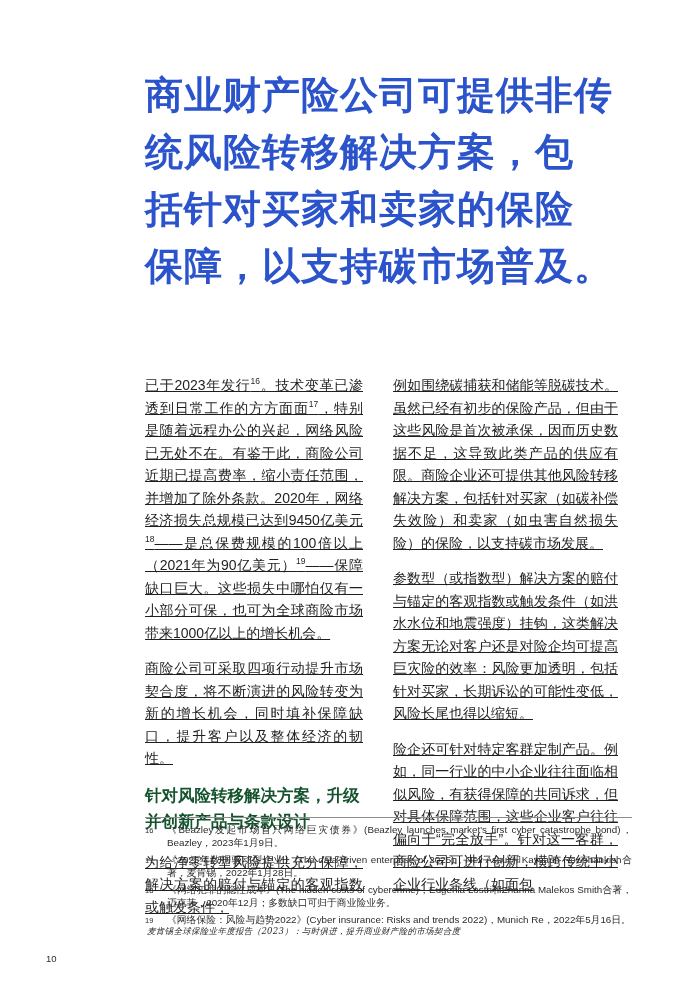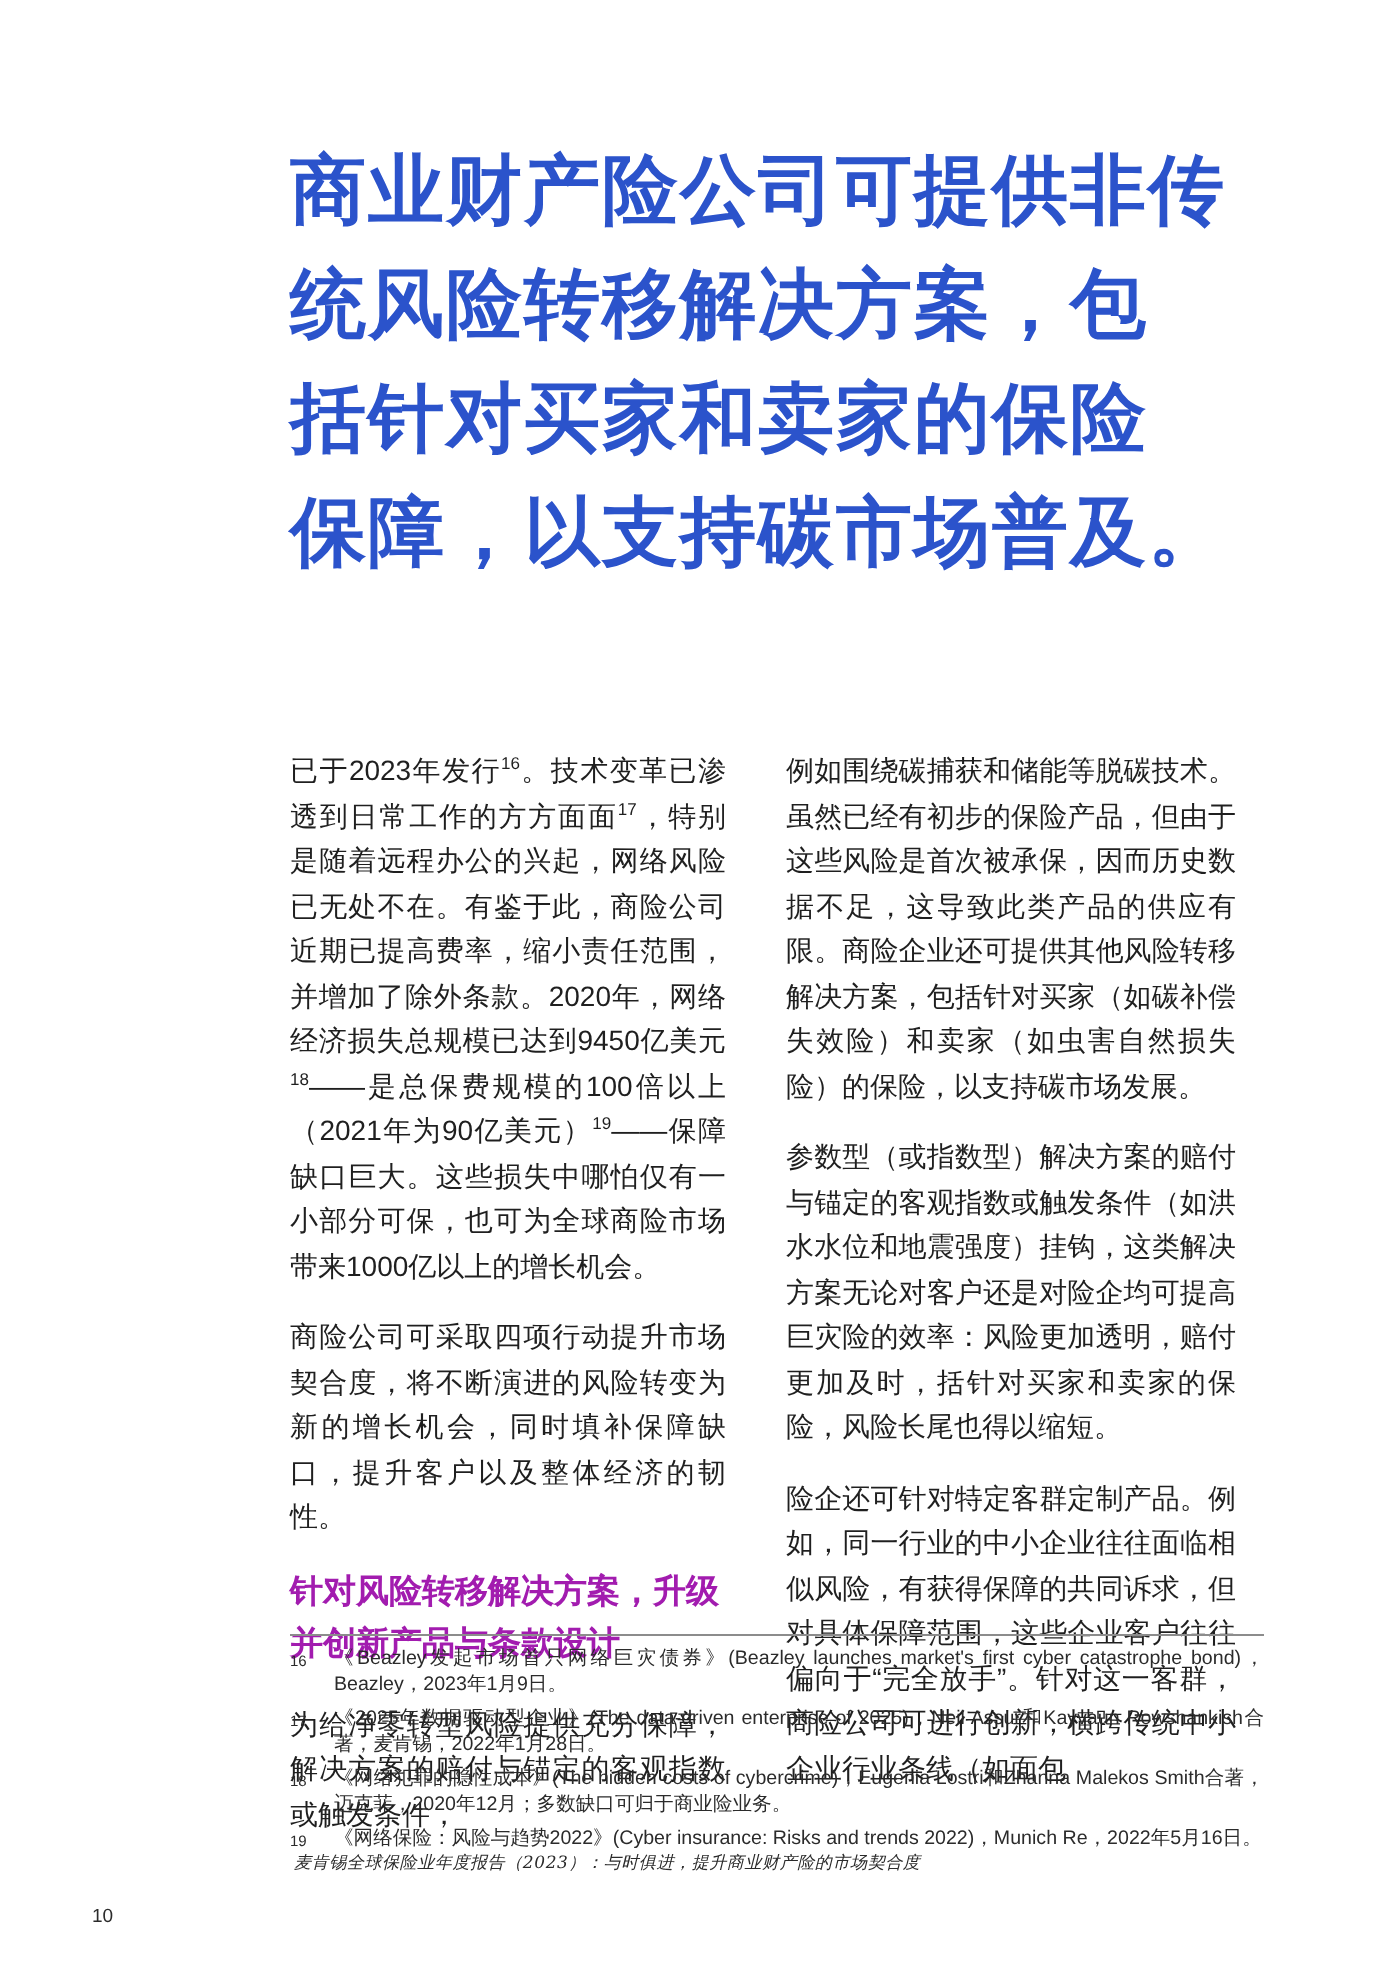--- a/index.html
+++ b/index.html
@@ -39,33 +39,33 @@
   .columns {
     position: absolute;
     left: 145px; top: 374px;
     width: 473px;
     display: flex;
     gap: 30px;
   }
   .col { font-size: 14px; line-height: 22.5px; text-align: justify; color: var(--body-text); }
   .col-left  { width: 218px; }
   .col-right { width: 225px; }
-  .col p { margin-bottom: 13px; }
+  .col p { margin-bottom: 13px; text-decoration: underline; }
   .col p:last-child { margin-bottom: 0; }
   .col sup {
     font-size: 8.5px;
     line-height: 0;
     vertical-align: super;
   }
   .section-heading {
     font-family: "DejaVu Serif", "Liberation Serif", serif;
     font-weight: bold;
     font-size: 16.5px;
     line-height: 26px;
-    color: #a21caf;
+    color: #14532d;
     margin: 10px 0 16px 0;
     text-align: left;
   }
 
   
   .footnotes {
     position: absolute;
     left: 145px; top: 817px;
     width: 487px;
     border-top: 1px solid var(--rule-color);
@@ -120,21 +120,21 @@
 
   <div class="columns">
     <div class="col col-left">
       <p>已于2023年发行<sup>16</sup>。技术变革已渗透到日常工作的方方面面<sup>17</sup>，特别是随着远程办公的兴起，网络风险已无处不在。有鉴于此，商险公司近期已提高费率，缩小责任范围，并增加了除外条款。2020年，网络经济损失总规模已达到9450亿美元<sup>18</sup>——是总保费规模的100倍以上（2021年为90亿美元）<sup>19</sup>——保障缺口巨大。这些损失中哪怕仅有一小部分可保，也可为全球商险市场带来1000亿以上的增长机会。</p>
       <p>商险公司可采取四项行动提升市场契合度，将不断演进的风险转变为新的增长机会，同时填补保障缺口，提升客户以及整体经济的韧性。</p>
       <h2 class="section-heading"><span>针对风险转移解决方案，升级</span><br><span>并创新产品与条款设计</span></h2>
       <p>为给净零转型风险提供充分保障，解决方案的赔付与锚定的客观指数或触发条件，</p>
     </div>
     <div class="col col-right">
       <p>例如围绕碳捕获和储能等脱碳技术。虽然已经有初步的保险产品，但由于这些风险是首次被承保，因而历史数据不足，这导致此类产品的供应有限。商险企业还可提供其他风险转移解决方案，包括针对买家（如碳补偿失效险）和卖家（如虫害自然损失险）的保险，以支持碳市场发展。</p>
-      <p>参数型（或指数型）解决方案的赔付与锚定的客观指数或触发条件（如洪水水位和地震强度）挂钩，这类解决方案无论对客户还是对险企均可提高巨灾险的效率：风险更加透明，赔付更加及时，括针对买家和卖家的保险，风险长尾也得以缩短。</p>
+      <p>参数型（或指数型）解决方案的赔付与锚定的客观指数或触发条件（如洪水水位和地震强度）挂钩，这类解决方案无论对客户还是对险企均可提高巨灾险的效率：风险更加透明，包括针对买家，长期诉讼的可能性变低，风险长尾也得以缩短。</p>
       <p>险企还可针对特定客群定制产品。例如，同一行业的中小企业往往面临相似风险，有获得保障的共同诉求，但对具体保障范围，这些企业客户往往偏向于“完全放手”。针对这一客群，商险公司可进行创新，横跨传统中小企业行业条线（如面包</p>
     </div>
   </div>
 
   <div class="footnotes">
     <div class="footnote">
       <span class="fn-num">16</span>
       <span class="fn-text">《Beazley发起市场首只网络巨灾债券》(Beazley launches market's first cyber catastrophe bond)，Beazley，2023年1月9日。</span>
     </div>
     <div class="footnote">

